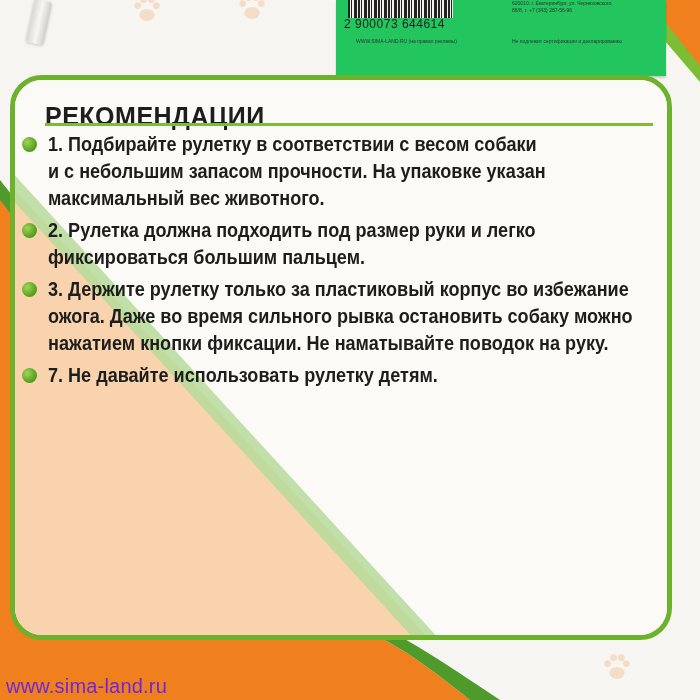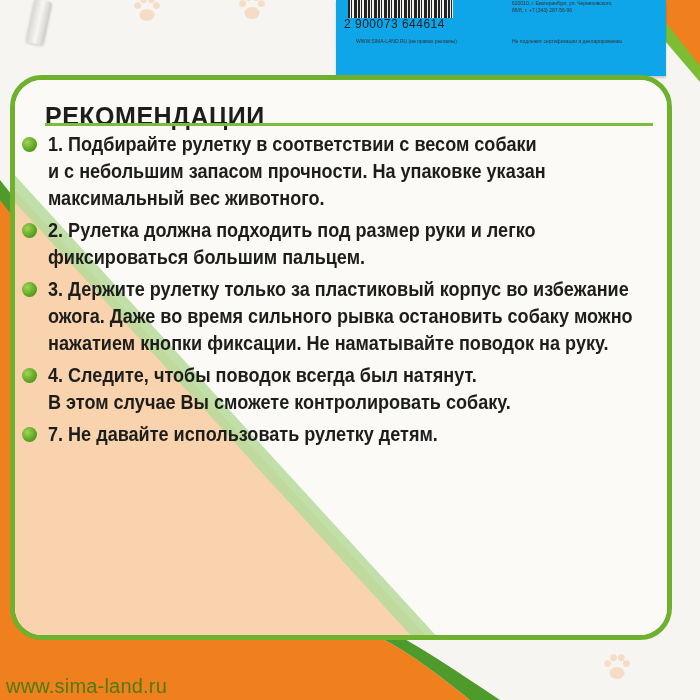--- a/index.html
+++ b/index.html
@@ -9,21 +9,21 @@
     font-family: "Liberation Sans Narrow", "Liberation Sans", sans-serif;
   }
   .bg-layer { position: absolute; inset: 0; }
   .bg-layer svg { width: 700px; height: 700px; display: block; }
 
   .paw { position: absolute; width: 34px; height: 34px; opacity: 0.55; }
 
   
   .sticker {
     position: absolute; left: 336px; top: 0; width: 330px; height: 76px;
-    background: #0ea5e9;
+    background: #22c55e;
     box-shadow: 0 2px 2px rgba(0,0,0,0.18);
     text-decoration: underline;
   }
   .barcode {
     position: absolute; left: 12px; top: 0; width: 105px; height: 18px;
     background: repeating-linear-gradient(90deg,#222 0 2px,#f1f0ec 2px 3px,#222 3px 4px,#f1f0ec 4px 6px,#222 6px 9px,#f1f0ec 9px 10px);
   }
   .barcode-num {
     position: absolute; left: 8px; top: 17px; font-family: "Liberation Sans", sans-serif;
     font-size: 12px; color: #222; letter-spacing: 0.5px;
@@ -60,21 +60,21 @@
     position: absolute; left: 0; top: 7px; width: 15px; height: 15px; border-radius: 50%;
     background: radial-gradient(circle at 35% 35%, #a3d35a, #5aa520 60%, #3c7d12);
   }
   .item-text {
     font-size: 21px; line-height: 27px; color: #1d1d1b;
     transform: scaleX(0.86); transform-origin: left top; display: block; width: 720px;
     white-space: pre-line;
   }
   .site {
     position: absolute; left: 6px; top: 675px; font-family: "Liberation Sans", sans-serif;
-    font-size: 20px; color: #4d7c0f; letter-spacing: 0.2px;
+    font-size: 20px; color: #6d28d9; letter-spacing: 0.2px;
   }
 </style>
 </head>
 <body>
 
 <div class="bg-layer">
   <svg viewBox="0 0 700 700" xmlns="http://www.w3.org/2000/svg">
 
     <path d="M0 190 L0 700 L470 700 C420 660 380 630 330 620 L0 190 Z" fill="#f07f1e"></path>
 
@@ -154,22 +154,17 @@
 фиксироваться большим пальцем.</span>
   </div>
   <div class="item">
     <span class="bullet"></span>
     <span class="item-text">3. Держите рулетку только за пластиковый корпус во избежание
 ожога. Даже во время сильного рывка остановить собаку можно
 нажатием кнопки фиксации. Не наматывайте поводок на руку.</span>
   </div>
   <div class="item">
     <span class="bullet"></span>
-    <span class="item-text">4. Следите, чтобы поводок всегда был натянут.
-В этом случае Вы сможете контролировать собаку.</span>
-  </div>
-  <div class="item">
-    <span class="bullet"></span>
     <span class="item-text">7. Не давайте использовать рулетку детям.</span>
   </div>
 </div>
 
 <div class="site">www.sima-land.ru</div>
 
 </body></html>

